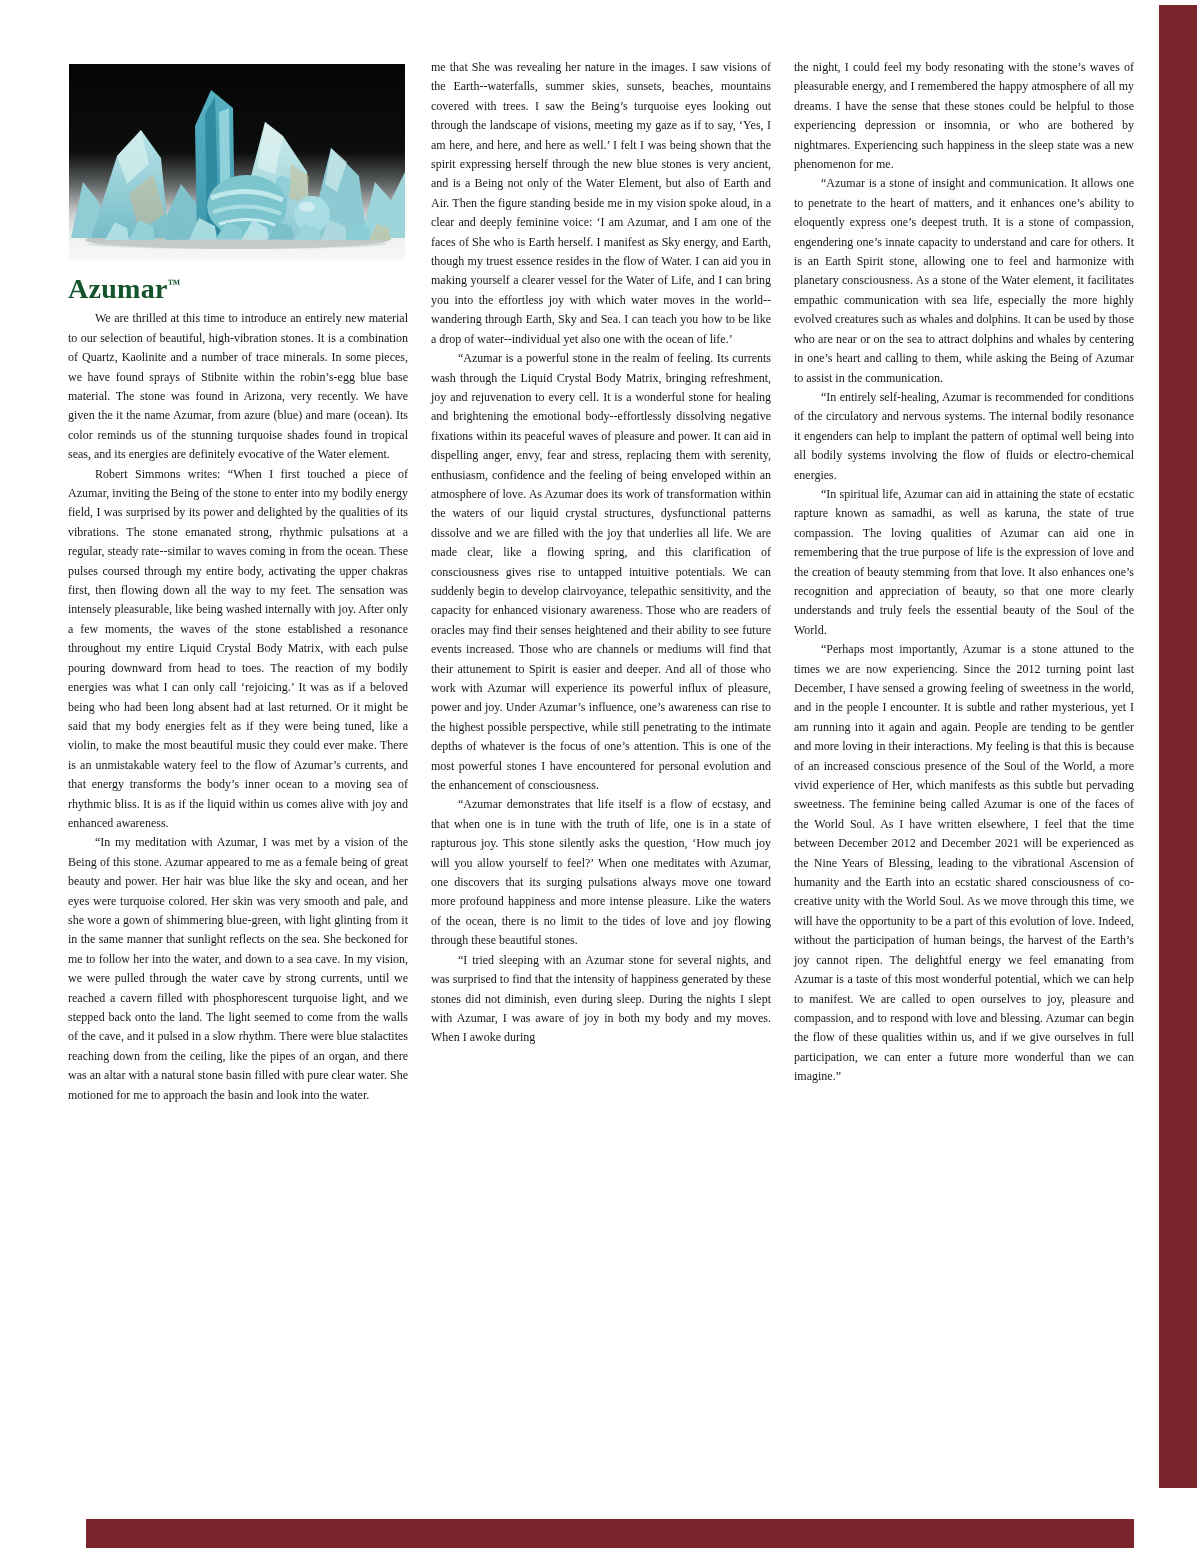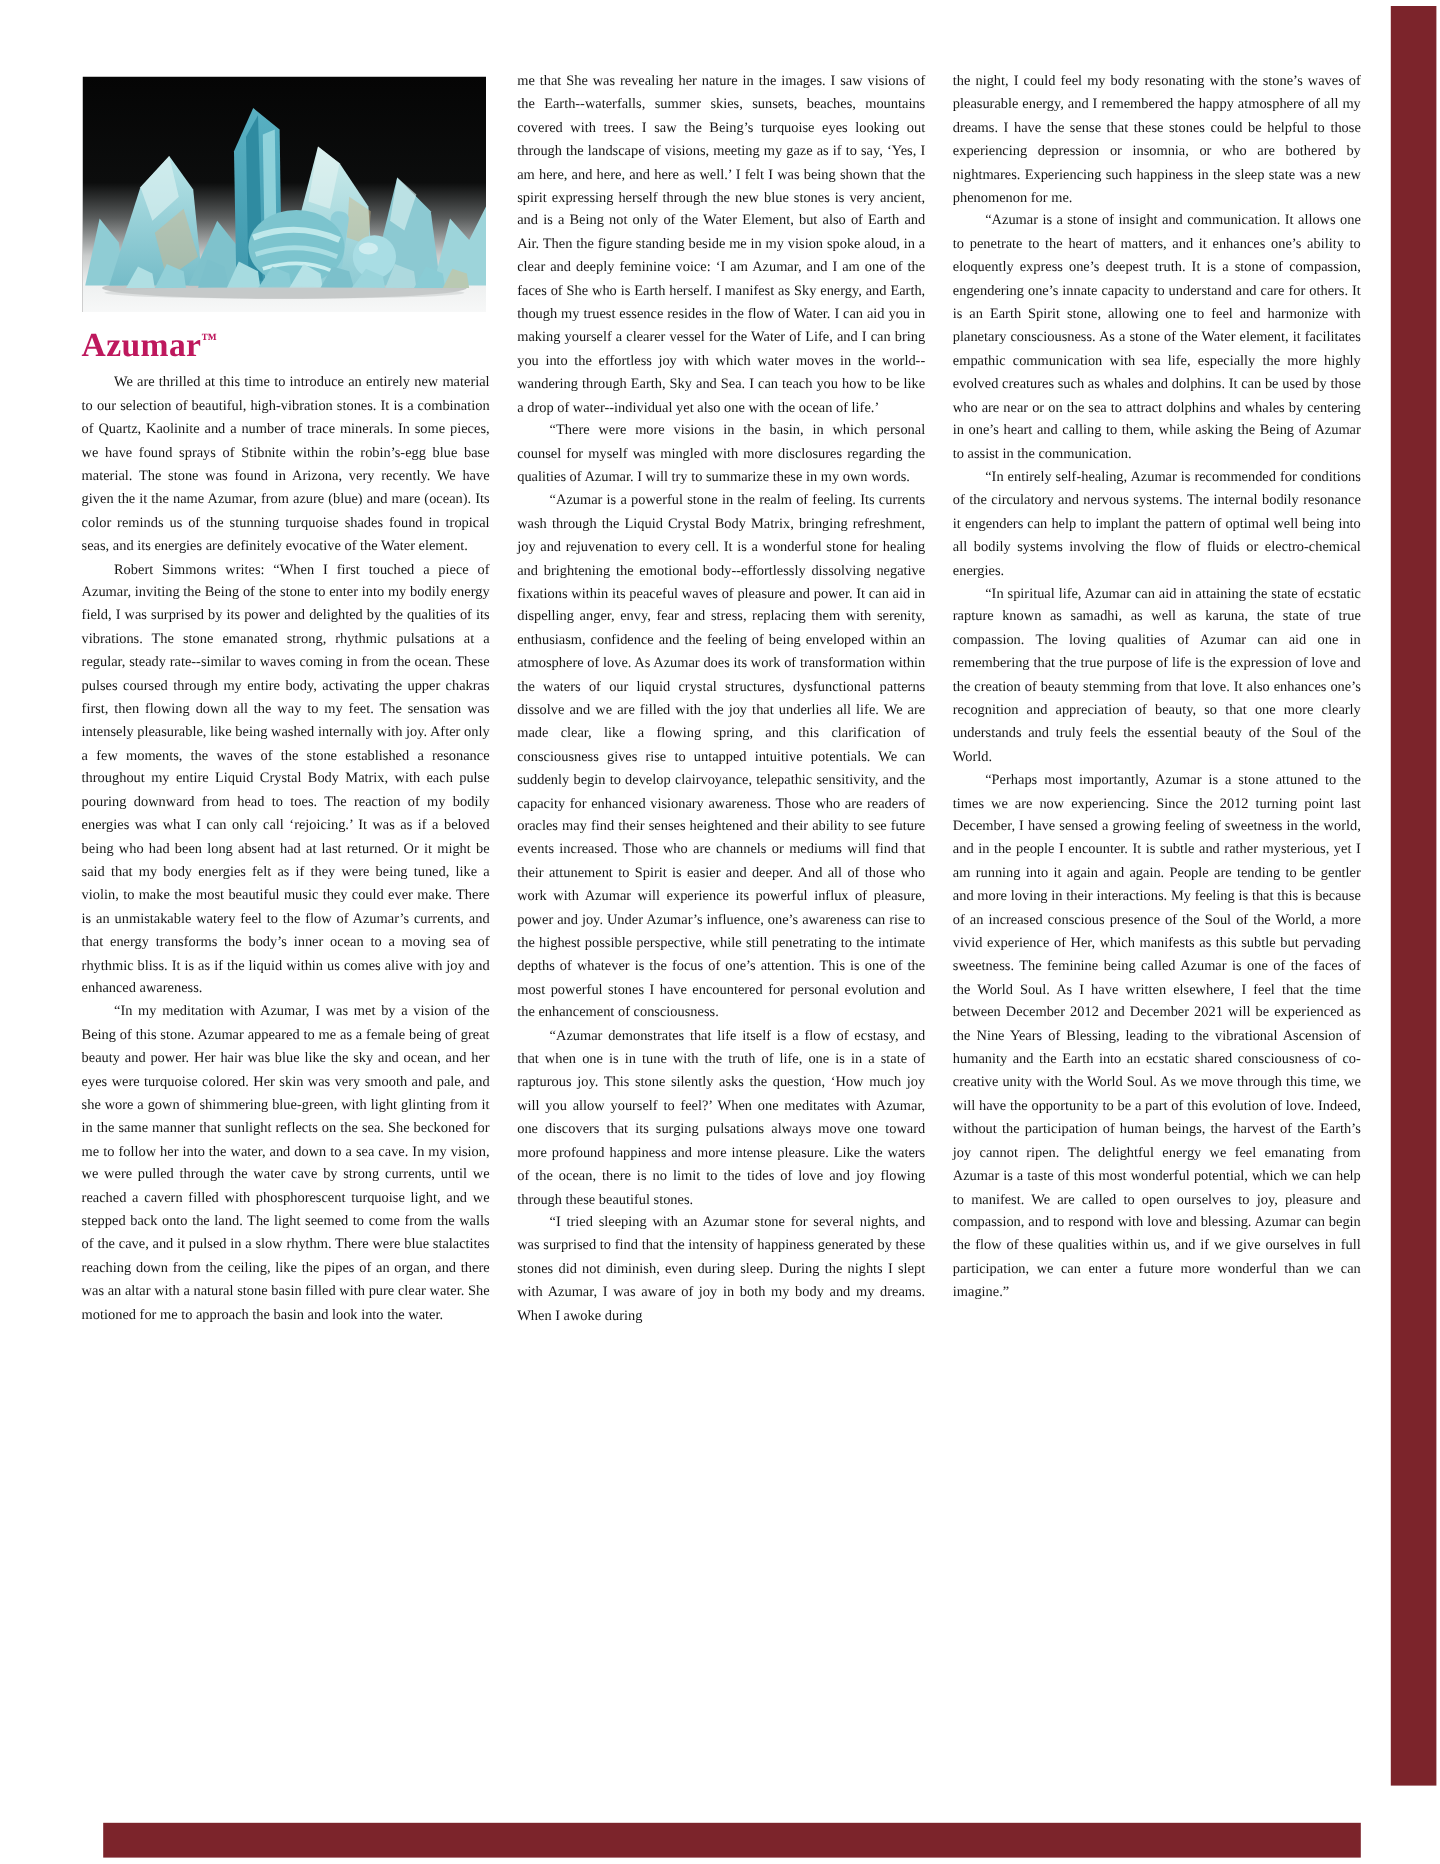--- a/index.html
+++ b/index.html
@@ -25,21 +25,21 @@
     width: 336px;
     height: 196px;
     margin: 6px 0 14px 1px;
     background: #000;
   }
   .photo-frame svg { display: block; width: 336px; height: 196px; }
   h1.title {
     margin: 0 0 6px 0;
     font-size: 28px;
     font-weight: bold;
-    color: #be185d;
+    color: #14532d;
     letter-spacing: 0.3px;
     line-height: 1.05;
   }
   h1.title sup { font-size: 13px; vertical-align: super; }
   .col p {
     margin: 0;
     font-size: 12px;
     line-height: 19.4px;
     text-align: justify;
     hyphens: none;
@@ -144,24 +144,23 @@
 
       <h1 class="title"><span>Azumar</span><sup>™</sup></h1>
 
       <p class="indent">We are thrilled at this time to introduce an entirely new material to our selection of beautiful, high-vibration stones. It is a combination of Quartz, Kaolinite and a number of trace minerals. In some pieces, we have found sprays of Stibnite within the robin’s-egg blue base material. The stone was found in Arizona, very recently. We have given the it the name Azumar, from azure (blue) and mare (ocean). Its color reminds us of the stunning turquoise shades found in tropical seas, and its energies are definitely evocative of the Water element.</p>
       <p class="indent">Robert Simmons writes: “When I first touched a piece of Azumar, inviting the Being of the stone to enter into my bodily energy field, I was surprised by its power and delighted by the qualities of its vibrations. The stone emanated strong, rhythmic pulsations at a regular, steady rate--similar to waves coming in from the ocean. These pulses coursed through my entire body, activating the upper chakras first, then flowing down all the way to my feet. The sensation was intensely pleasurable, like being washed internally with joy. After only a few moments, the waves of the stone established a resonance throughout my entire Liquid Crystal Body Matrix, with each pulse pouring downward from head to toes. The reaction of my bodily energies was what I can only call ‘rejoicing.’ It was as if a beloved being who had been long absent had at last returned. Or it might be said that my body energies felt as if they were being tuned, like a violin, to make the most beautiful music they could ever make. There is an unmistakable watery feel to the flow of Azumar’s currents, and that energy transforms the body’s inner ocean to a moving sea of rhythmic bliss. It is as if the liquid within us comes alive with joy and enhanced awareness.</p>
       <p class="indent">“In my meditation with Azumar, I was met by a vision of the Being of this stone. Azumar appeared to me as a female being of great beauty and power. Her hair was blue like the sky and ocean, and her eyes were turquoise colored. Her skin was very smooth and pale, and she wore a gown of shimmering blue-green, with light glinting from it in the same manner that sunlight reflects on the sea. She beckoned for me to follow her into the water, and down to a sea cave. In my vision, we were pulled through the water cave by strong currents, until we reached a cavern filled with phosphorescent turquoise light, and we stepped back onto the land. The light seemed to come from the walls of the cave, and it pulsed in a slow rhythm. There were blue stalactites reaching down from the ceiling, like the pipes of an organ, and there was an altar with a natural stone basin filled with pure clear water. She motioned for me to approach the basin and look into the water.</p>
     </div>
 
     <div class="col">
       <p class="noindent">me that She was revealing her nature in the images. I saw visions of the Earth--waterfalls, summer skies, sunsets, beaches, mountains covered with trees. I saw the Being’s turquoise eyes looking out through the landscape of visions, meeting my gaze as if to say, ‘Yes, I am here, and here, and here as well.’ I felt I was being shown that the spirit expressing herself through the new blue stones is very ancient, and is a Being not only of the Water Element, but also of Earth and Air. Then the figure standing beside me in my vision spoke aloud, in a clear and deeply feminine voice: ‘I am Azumar, and I am one of the faces of She who is Earth herself. I manifest as Sky energy, and Earth, though my truest essence resides in the flow of Water. I can aid you in making yourself a clearer vessel for the Water of Life, and I can bring you into the effortless joy with which water moves in the world--wandering through Earth, Sky and Sea. I can teach you how to be like a drop of water--individual yet also one with the ocean of life.’</p>
-      <p class="indent">“There were more visions in the basin, in which personal counsel for myself was mingled with more disclosures regarding the qualities of Azumar. I will try to summarize these in my own words.</p>
       <p class="indent">“Azumar is a powerful stone in the realm of feeling. Its currents wash through the Liquid Crystal Body Matrix, bringing refreshment, joy and rejuvenation to every cell. It is a wonderful stone for healing and brightening the emotional body--effortlessly dissolving negative fixations within its peaceful waves of pleasure and power. It can aid in dispelling anger, envy, fear and stress, replacing them with serenity, enthusiasm, confidence and the feeling of being enveloped within an atmosphere of love. As Azumar does its work of transformation within the waters of our liquid crystal structures, dysfunctional patterns dissolve and we are filled with the joy that underlies all life. We are made clear, like a flowing spring, and this clarification of consciousness gives rise to untapped intuitive potentials. We can suddenly begin to develop clairvoyance, telepathic sensitivity, and the capacity for enhanced visionary awareness. Those who are readers of oracles may find their senses heightened and their ability to see future events increased. Those who are channels or mediums will find that their attunement to Spirit is easier and deeper. And all of those who work with Azumar will experience its powerful influx of pleasure, power and joy. Under Azumar’s influence, one’s awareness can rise to the highest possible perspective, while still penetrating to the intimate depths of whatever is the focus of one’s attention. This is one of the most powerful stones I have encountered for personal evolution and the enhancement of consciousness.</p>
       <p class="indent">“Azumar demonstrates that life itself is a flow of ecstasy, and that when one is in tune with the truth of life, one is in a state of rapturous joy. This stone silently asks the question, ‘How much joy will you allow yourself to feel?’ When one meditates with Azumar, one discovers that its surging pulsations always move one toward more profound happiness and more intense pleasure. Like the waters of the ocean, there is no limit to the tides of love and joy flowing through these beautiful stones.</p>
-      <p class="indent">“I tried sleeping with an Azumar stone for several nights, and was surprised to find that the intensity of happiness generated by these stones did not diminish, even during sleep. During the nights I slept with Azumar, I was aware of joy in both my body and my dreams. When I awoke during</p>
+      <p class="indent">“I tried sleeping with an Azumar stone for several nights, and was surprised to find that the intensity of happiness generated by these stones did not diminish, even during sleep. During the nights I slept with Azumar, I was aware of joy in both my body and my moves. When I awoke during</p>
     </div>
 
     <div class="col">
       <p class="noindent">the night, I could feel my body resonating with the stone’s waves of pleasurable energy, and I remembered the happy atmosphere of all my dreams. I have the sense that these stones could be helpful to those experiencing depression or insomnia, or who are bothered by nightmares. Experiencing such happiness in the sleep state was a new phenomenon for me.</p>
       <p class="indent">“Azumar is a stone of insight and communication. It allows one to penetrate to the heart of matters, and it enhances one’s ability to eloquently express one’s deepest truth. It is a stone of compassion, engendering one’s innate capacity to understand and care for others. It is an Earth Spirit stone, allowing one to feel and harmonize with planetary consciousness. As a stone of the Water element, it facilitates empathic communication with sea life, especially the more highly evolved creatures such as whales and dolphins. It can be used by those who are near or on the sea to attract dolphins and whales by centering in one’s heart and calling to them, while asking the Being of Azumar to assist in the communication.</p>
       <p class="indent">“In entirely self-healing, Azumar is recommended for conditions of the circulatory and nervous systems. The internal bodily resonance it engenders can help to implant the pattern of optimal well being into all bodily systems involving the flow of fluids or electro-chemical energies.</p>
       <p class="indent">“In spiritual life, Azumar can aid in attaining the state of ecstatic rapture known as samadhi, as well as karuna, the state of true compassion. The loving qualities of Azumar can aid one in remembering that the true purpose of life is the expression of love and the creation of beauty stemming from that love. It also enhances one’s recognition and appreciation of beauty, so that one more clearly understands and truly feels the essential beauty of the Soul of the World.</p>
       <p class="indent">“Perhaps most importantly, Azumar is a stone attuned to the times we are now experiencing. Since the 2012 turning point last December, I have sensed a growing feeling of sweetness in the world, and in the people I encounter. It is subtle and rather mysterious, yet I am running into it again and again. People are tending to be gentler and more loving in their interactions. My feeling is that this is because of an increased conscious presence of the Soul of the World, a more vivid experience of Her, which manifests as this subtle but pervading sweetness. The feminine being called Azumar is one of the faces of the World Soul. As I have written elsewhere, I feel that the time between December 2012 and December 2021 will be experienced as the Nine Years of Blessing, leading to the vibrational Ascension of humanity and the Earth into an ecstatic shared consciousness of co-creative unity with the World Soul. As we move through this time, we will have the opportunity to be a part of this evolution of love. Indeed, without the participation of human beings, the harvest of the Earth’s joy cannot ripen. The delightful energy we feel emanating from Azumar is a taste of this most wonderful potential, which we can help to manifest. We are called to open ourselves to joy, pleasure and compassion, and to respond with love and blessing. Azumar can begin the flow of these qualities within us, and if we give ourselves in full participation, we can enter a future more wonderful than we can imagine.”</p>
     </div>
 

